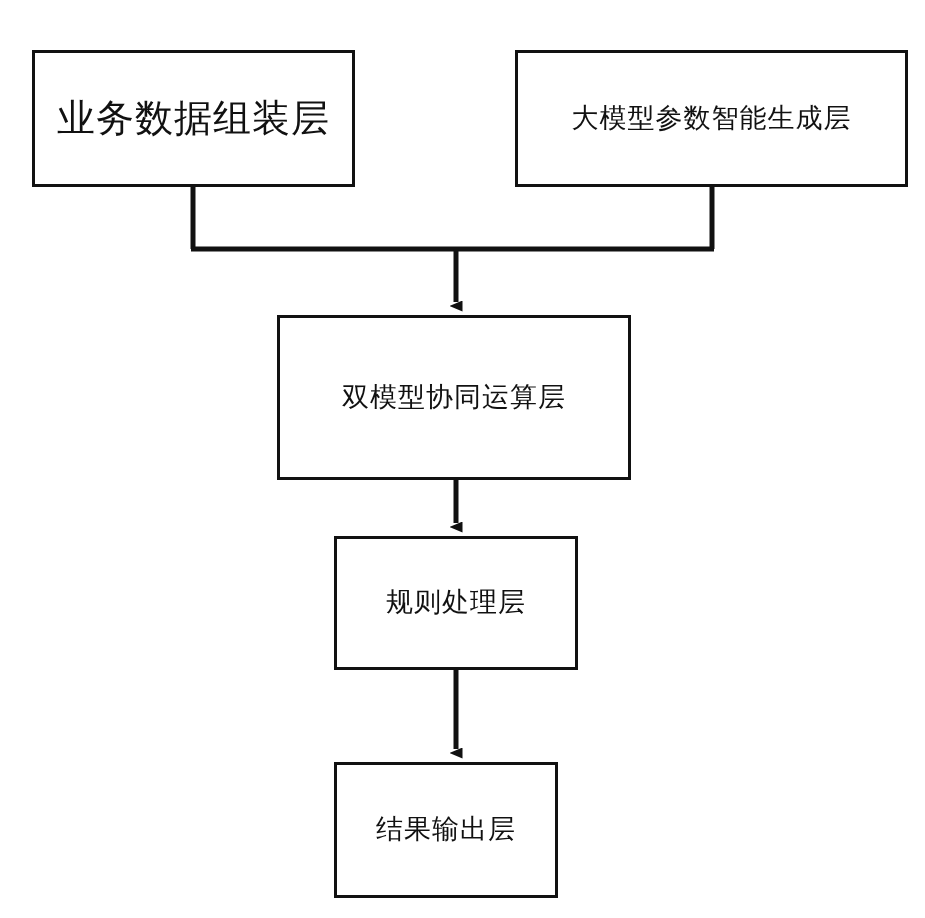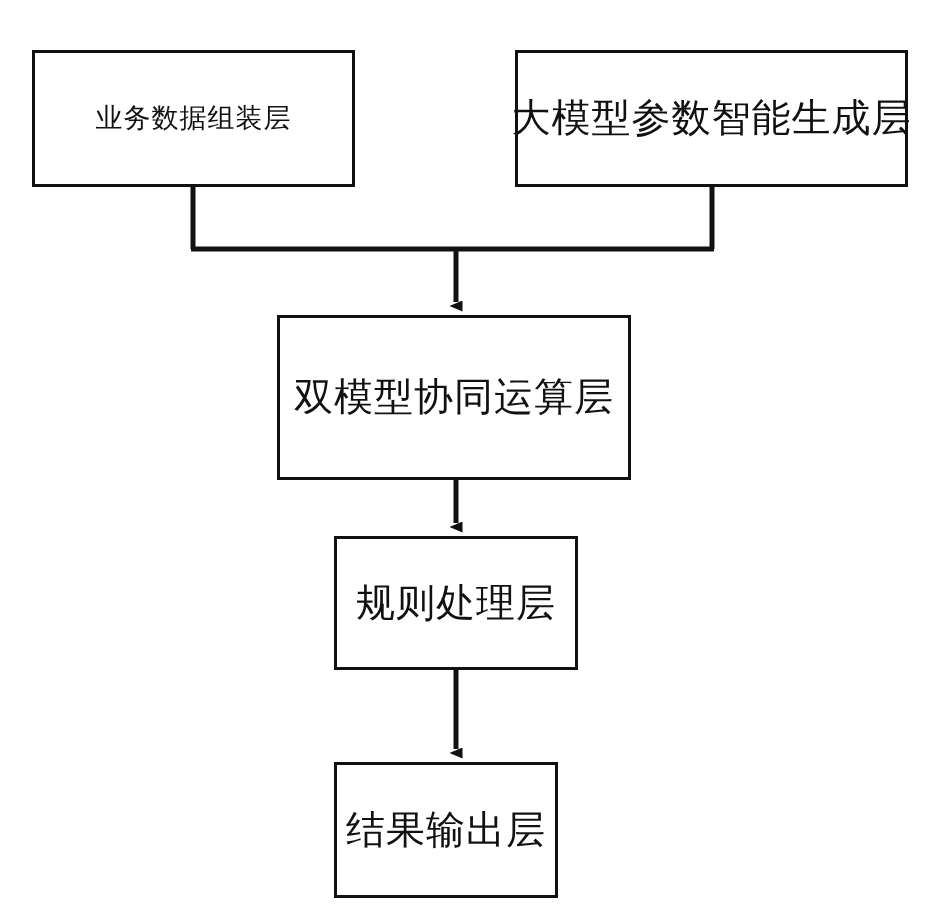--- a/index.html
+++ b/index.html
@@ -29,29 +29,29 @@
     position: absolute;
     box-sizing: border-box;
     border: 3px solid #111111;
     background: #ffffff;
     display: flex;
     align-items: center;
     justify-content: center;
     z-index: 2;
   }
   .node-label {
-    font-size: 27px;
+    font-size: 38px;
     line-height: 1.1;
     color: #111111;
     letter-spacing: 1px;
     white-space: nowrap;
     font-weight: 400;
   }
   .node-label.big {
-    font-size: 39px;
+    font-size: 27px;
   }
 </style>
 </head>
 <body>
 
 <div id="diagram-canvas">
 
   <svg id="diagram-svg" viewBox="0 0 925 918" xmlns="http://www.w3.org/2000/svg">
     <defs>
       <marker id="arrowhead" markerWidth="11" markerHeight="13" refX="1.5" refY="6.5" orient="auto" markerUnits="userSpaceOnUse">

